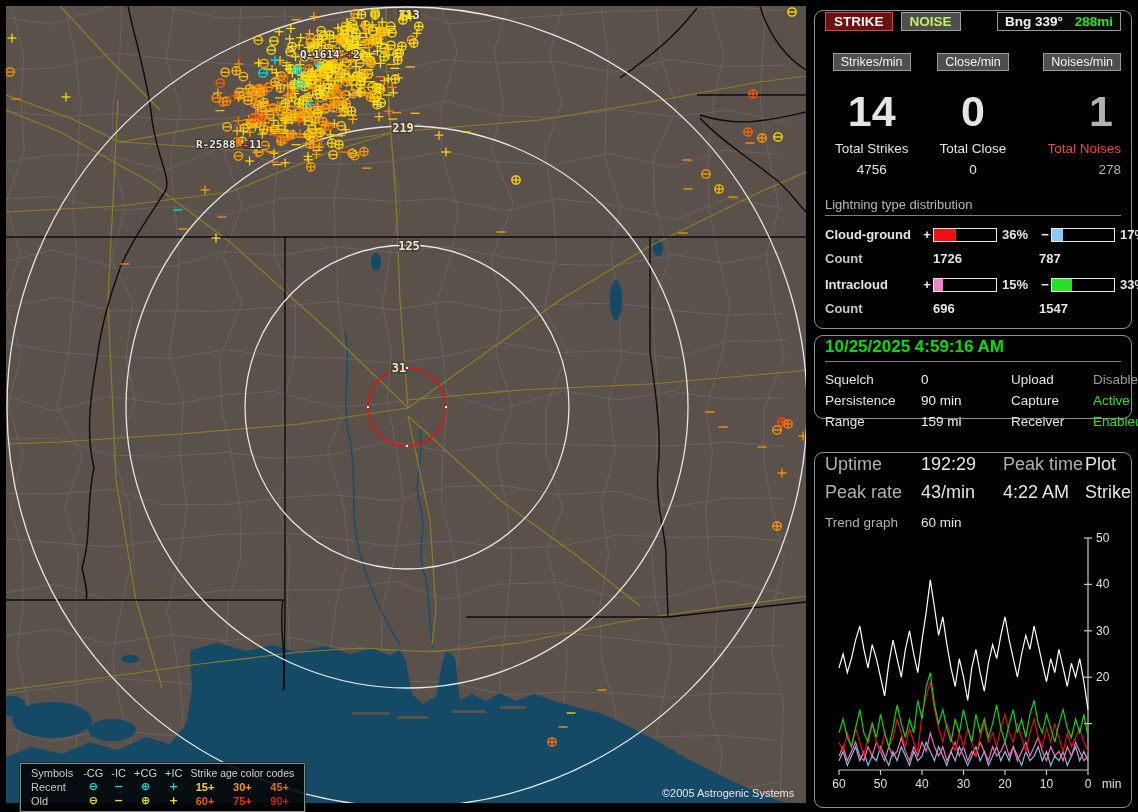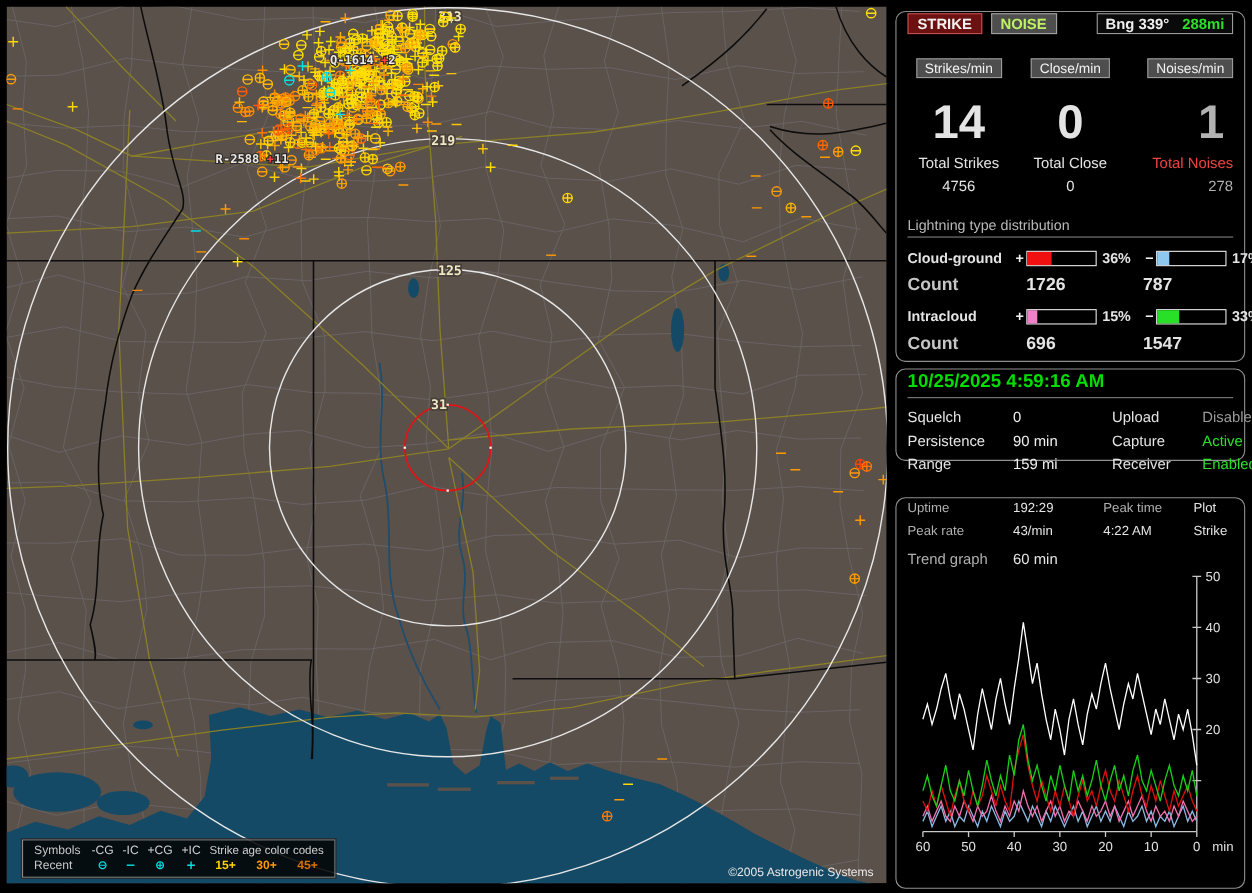--- a/index.html
+++ b/index.html
@@ -48,33 +48,33 @@
   .cnt-col:last-child .cnt-big{align-self:flex-end;padding-right:8px;}
   .cnt-tlabel{font-size:13.5px;margin-top:6px;}
   .cnt-tval{font-size:13.5px;margin-top:6px;}
   .dim1{color:#b2b2b2;} .dim2{color:#ef4444;}
 
   .dist-title{margin-top:20px;color:#b8b8b8;font-size:13px;border-bottom:1px solid #7e7e7e;
     padding-bottom:3px;}
   .dist-row{display:grid;grid-template-columns:96px 12px 64px 42px 12px 64px 42px;
     align-items:center;margin-top:11px;font-weight:bold;font-size:13px;}
   .dist-count{display:grid;grid-template-columns:96px 12px 106px 118px;
-    margin-top:9px;font-weight:bold;font-size:16px;}
+    margin-top:9px;font-weight:bold;font-size:13px;}
   .bar{height:12px;border:1px solid #e8e8e8;background:#000;position:relative;}
   .bar i{display:block;height:100%;}
   .pct{padding-left:5px;}
   .sign{text-align:center;color:#f0f0f0;}
   .count-lbl{color:#c6c6c6;}
 
   #datetime{color:#00dd00;font-size:17px;font-weight:bold;border-bottom:1px solid #7e7e7e;
     padding-bottom:4px;}
   .set-grid{display:grid;grid-template-columns:96px 90px 82px auto;row-gap:6px;
     font-size:13.5px;margin-top:10px;}
 
-  .up-grid{display:grid;grid-template-columns:96px 82px 82px auto;row-gap:7px;font-size:12px;}
+  .up-grid{display:grid;grid-template-columns:96px 82px 82px auto;row-gap:7px;font-size:18px;}
   .lab{color:#b0b0b0;}
   .trend-row{display:grid;grid-template-columns:96px auto;font-size:13.5px;margin-top:12px;}
   #trend-svg{margin-top:2px;}
 </style>
 </head>
 <body>
 <div id="stage">
 
   <div id="map-wrap">
     <svg id="map-svg" width="800" height="797" viewBox="6 6 800 797">
@@ -2539,20 +2539,30 @@
             </tr>
             <tr>
               <td class="lbl">Recent</td>
               <td class="sym" style="color:#00e0e0">⊖</td>
               <td class="sym" style="color:#00e0e0">−</td>
               <td class="sym" style="color:#00e0e0">⊕</td>
               <td class="sym" style="color:#00e0e0">+</td>
               <td style="color:#ffd200;font-weight:bold">15+</td>
               <td style="color:#ff9a00;font-weight:bold">30+</td>
               <td style="color:#d97000;font-weight:bold">45+</td>
+            </tr>
+            <tr>
+              <td class="lbl">Old</td>
+              <td class="sym" style="color:#e8e800">⊖</td>
+              <td class="sym" style="color:#e8e800">−</td>
+              <td class="sym" style="color:#e8e800">⊕</td>
+              <td class="sym" style="color:#e8e800">+</td>
+              <td style="color:#e85c00;font-weight:bold">60+</td>
+              <td style="color:#e03414;font-weight:bold">75+</td>
+              <td style="color:#d61c00;font-weight:bold">90+</td>
             </tr>
           </tbody>
         </table>
       </div>
     <div id="copyright">©2005 Astrogenic Systems</div>
   </div>
 
   <div class="pbox" id="box-counters">
     <div class="btn-row">
       <div class="btn btn-strike">STRIKE</div>

